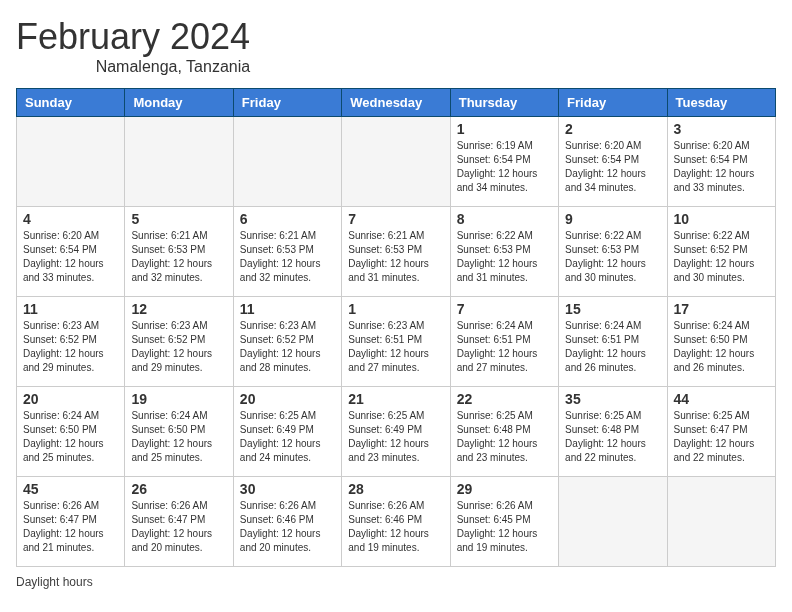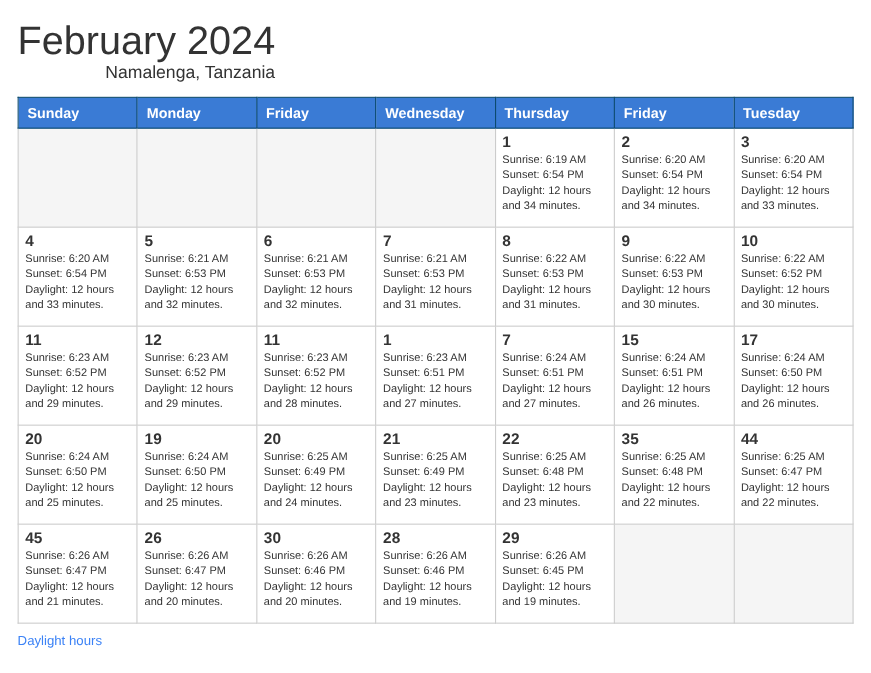--- a/index.html
+++ b/index.html
@@ -68,21 +68,21 @@
       margin-bottom: 2px;
     }
     .day-info {
       font-size: 10px;
       color: #333;
       line-height: 1.4;
     }
     .footer-note {
       margin-top: 8px;
       font-size: 12px;
-      color: #3b82f6;
+      color: #404040;
     }
   </style>
 </head>
 <body>
 
 <div class="header">
   <div class="title-area">
     <div class="month-title">February 2024</div>
     <div class="location-title">Namalenga, Tanzania</div>
   </div>

